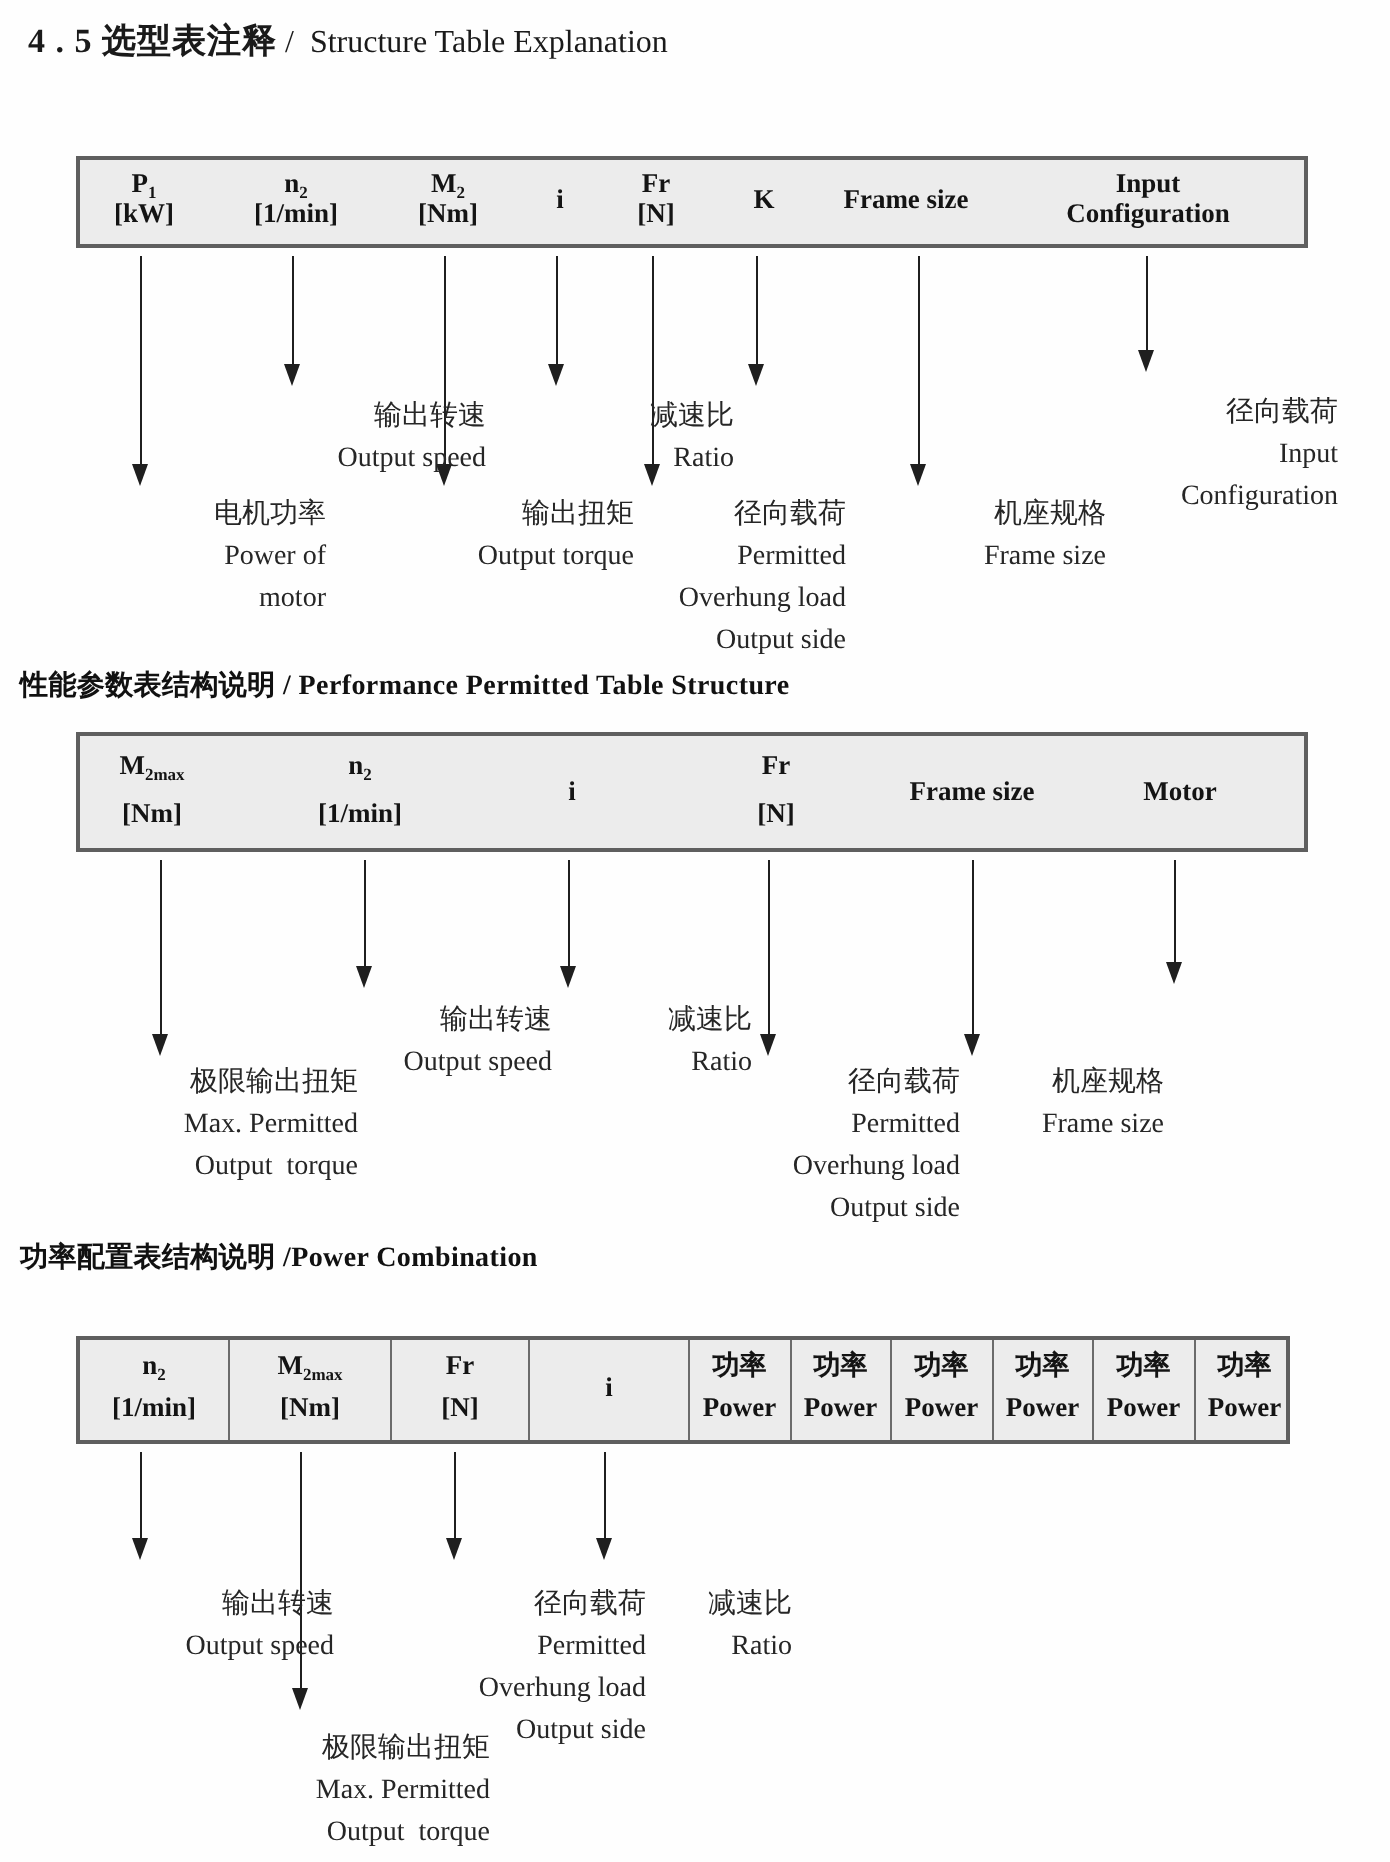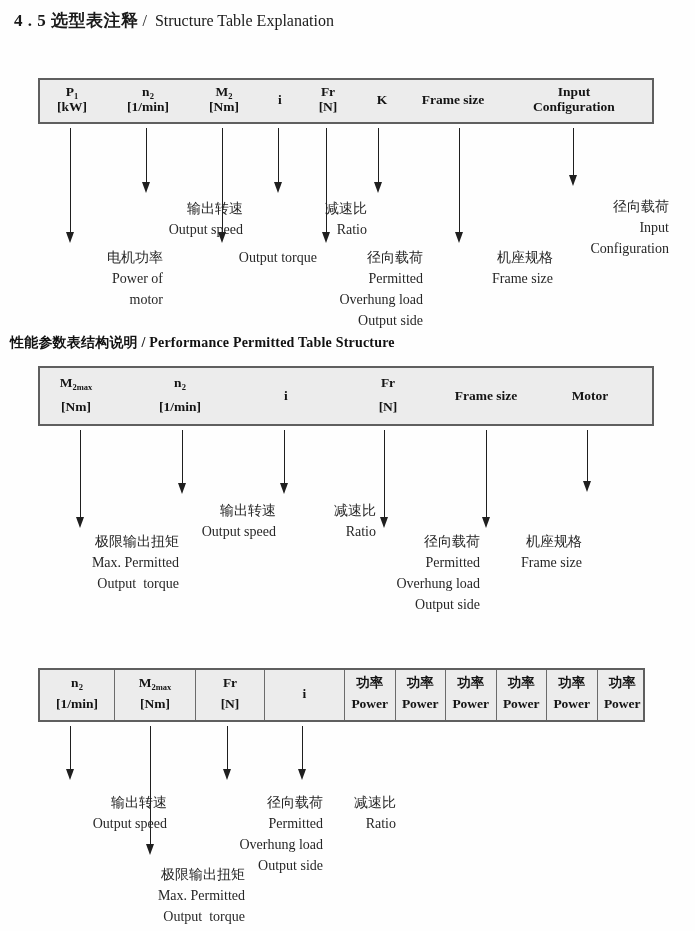--- a/index.html
+++ b/index.html
@@ -61,21 +61,21 @@
     <div class="arrow-line" style="left: 326px; top: 128px; height: 105px;"></div>
     <div class="arrow-head" style="left: 322px; top: 232px;"></div>
     <div class="arrow-line" style="left: 378px; top: 128px; height: 55px;"></div>
     <div class="arrow-head" style="left: 374px; top: 182px;"></div>
     <div class="arrow-line" style="left: 459px; top: 128px; height: 105px;"></div>
     <div class="arrow-head" style="left: 455px; top: 232px;"></div>
     <div class="arrow-line" style="left: 573px; top: 128px; height: 48px;"></div>
     <div class="arrow-head" style="left: 569px; top: 175px;"></div>
     <div class="label-block" style="left: -27px; top: 247px;"><div>电机功率</div><div>Power of</div><div>motor</div></div>
     <div class="label-block" style="left: 53px; top: 198px;"><div>输出转速</div><div>Output speed</div></div>
-    <div class="label-block" style="left: 127px; top: 247px;"><div>Output torque</div></div>
+    <div class="label-block" style="left: 127px; top: 247px;"><div>输出扭矩</div><div>Output torque</div></div>
     <div class="label-block" style="left: 177px; top: 198px;"><div>减速比</div><div>Ratio</div></div>
     <div class="label-block" style="left: 233px; top: 247px;"><div>径向载荷</div><div>Permitted</div><div>Overhung load</div><div>Output side</div></div>
     <div class="label-block" style="left: 363px; top: 247px;"><div>机座规格</div><div>Frame size</div></div>
     <div class="label-block" style="left: 479px; top: 196px;"><div>径向载荷</div><div>Input</div><div>Configuration</div></div>
     <div class="abs heading" style="left: 10px; top: 334px;">性能参数表结构说明 / Performance Permitted Table Structure</div>
     <div class="table-box" style="left: 38px; top: 366px; width: 616px; height: 60px;">
       <div class="tcell" style="left: -24px; width: 120px; padding: 8px 0px 9px;"><div class="toprow"><span>M</span><span class="subsc">2max</span></div><span>[Nm]</span></div>
       <div class="tcell" style="left: 80px; width: 120px; padding: 8px 0px 9px;"><div class="toprow"><span>n</span><span class="subsc">2</span></div><span>[1/min]</span></div>
       <div class="tcell center" style="left: 186px; width: 120px; padding: 8px 0px 9px;"><span>i</span></div>
       <div class="tcell" style="left: 288px; width: 120px; padding: 8px 0px 9px;"><div class="toprow"><span>Fr</span></div><span>[N]</span></div>
@@ -93,20 +93,21 @@
     <div class="arrow-line" style="left: 486px; top: 430px; height: 88px;"></div>
     <div class="arrow-head" style="left: 482px; top: 517px;"></div>
     <div class="arrow-line" style="left: 587px; top: 430px; height: 52px;"></div>
     <div class="arrow-head" style="left: 583px; top: 481px;"></div>
     <div class="label-block" style="left: -11px; top: 531px;"><div>极限输出扭矩</div><div>Max. Permitted</div><div>Output  torque</div></div>
     <div class="label-block" style="left: 86px; top: 500px;"><div>输出转速</div><div>Output speed</div></div>
     <div class="label-block" style="left: 186px; top: 500px;"><div>减速比</div><div>Ratio</div></div>
     <div class="label-block" style="left: 290px; top: 531px;"><div>径向载荷</div><div>Permitted</div><div>Overhung load</div><div>Output side</div></div>
     <div class="label-block" style="left: 392px; top: 531px;"><div>机座规格</div><div>Frame size</div></div>
     <div class="label-block" style="left: 494px; top: 497px;"></div>
+    <div class="abs heading" style="left: 10px; top: 620px;">功率配置表结构说明 /Power Combination</div>
     <div class="table-box" style="left: 38px; top: 668px; width: 607px; height: 54px;">
       <div class="tcell" style="left: 0px; width: 74px; padding: 6px 0px 8px;"><div class="toprow"><span>n</span><span class="subsc">2</span></div><span>[1/min]</span></div>
       <div class="tcell tdiv" style="left: 74px; width: 81px; padding: 6px 0px 8px;"><div class="toprow"><span>M</span><span class="subsc">2max</span></div><span>[Nm]</span></div>
       <div class="tcell tdiv" style="left: 155px; width: 69px; padding: 6px 0px 8px;"><div class="toprow"><span>Fr</span></div><span>[N]</span></div>
       <div class="tcell tdiv center" style="left: 224px; width: 80px; padding: 6px 0px 8px;"><span>i</span></div>
       <div class="tcell tdiv" style="left: 304px; width: 50.5px; padding: 6px 0px 8px;"><div class="toprow"><span>功率</span></div><span>Power</span></div>
       <div class="tcell tdiv" style="left: 354.5px; width: 50.5px; padding: 6px 0px 8px;"><div class="toprow"><span>功率</span></div><span>Power</span></div>
       <div class="tcell tdiv" style="left: 405px; width: 50.5px; padding: 6px 0px 8px;"><div class="toprow"><span>功率</span></div><span>Power</span></div>
       <div class="tcell tdiv" style="left: 455.5px; width: 50.5px; padding: 6px 0px 8px;"><div class="toprow"><span>功率</span></div><span>Power</span></div>
       <div class="tcell tdiv" style="left: 506px; width: 50.5px; padding: 6px 0px 8px;"><div class="toprow"><span>功率</span></div><span>Power</span></div>

